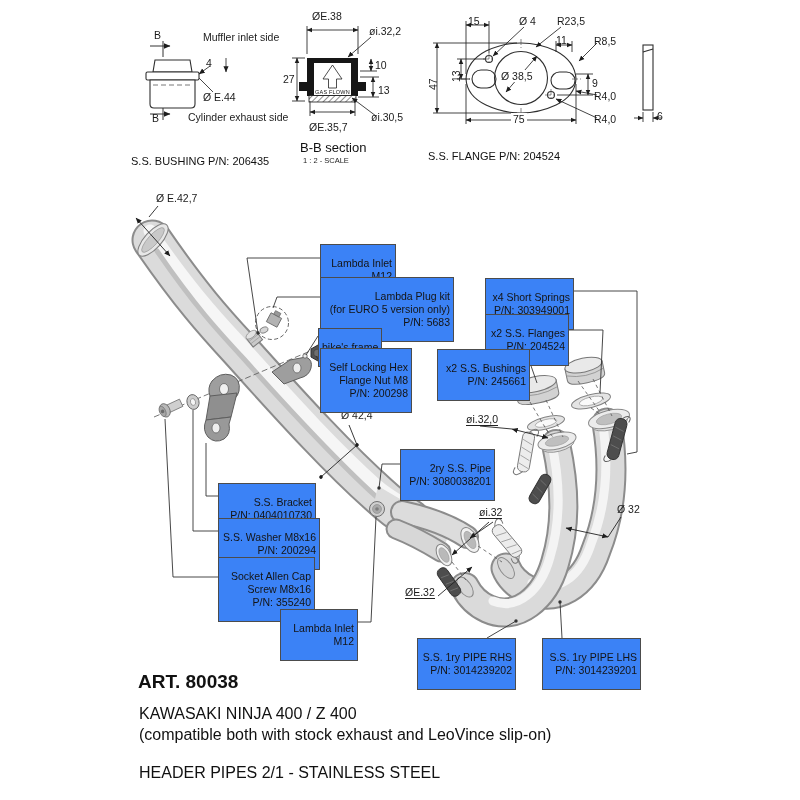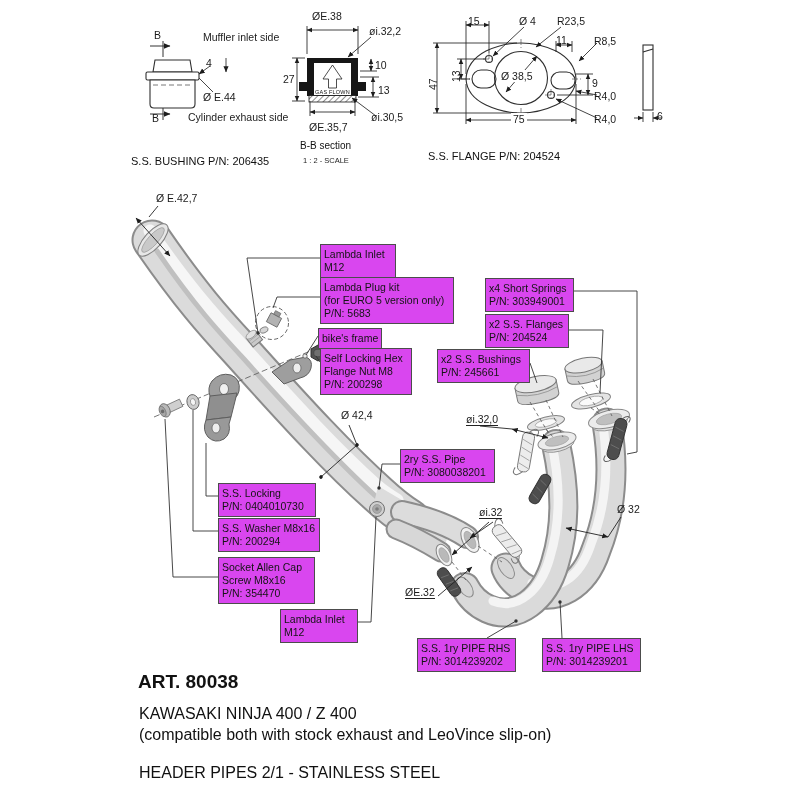--- a/index.html
+++ b/index.html
@@ -1,28 +1,28 @@
 <!DOCTYPE html>
 <html><head>
 <meta charset="utf-8">
 <style>
   html,body{margin:0;padding:0;background:#fff;}
   #page{position:relative;width:800px;height:800px;background:#fff;overflow:hidden;
         font-family:"Liberation Sans",sans-serif;}
   svg{position:absolute;left:0;top:0;}
   .t{position:absolute;font:10.5px "Liberation Sans",sans-serif;color:#1b1b1b;white-space:nowrap;}
   .cap{font-size:11px;color:#111;}
-  .cap2{font-size:10px;color:#111;}
+  .cap2{font-size:13px;color:#111;}
   .tiny{font-size:7.5px;color:#222;}
   .micro{font-size:5.5px;color:#111;letter-spacing:.2px;}
   .u{border-bottom:1px solid #222;padding-bottom:0px;}
   .rot{transform:rotate(-90deg);transform-origin:0 0;}
   .wbg{background:#fff;padding:0 2px;text-align:right;}
-  .callout{position:absolute;border:1px solid #4c4c4c;background:#d946ef;padding:3px 3px;
-           font:10.5px/13px "Liberation Sans",sans-serif;color:#141414;white-space:nowrap;}
+  .callout{position:absolute;border:1px solid #4c4c4c;background:#3b82f6;padding:12px 3px;
+           font:10.5px/13px "Liberation Sans",sans-serif;color:#141414;white-space:nowrap;text-align:right;}
   .footer{position:absolute;font:16px "Liberation Sans",sans-serif;color:#111;white-space:nowrap;}
   .art{font-weight:bold;font-size:19px;}
 </style>
 </head>
 <body>
 
 <div id="page">
 
 <svg width="800" height="800" viewBox="0 0 800 800">
   <defs>
@@ -410,31 +410,31 @@
 </div>
 <div class="callout" style="left:437px;top:349px;width:85px">
   <div>x2 S.S. Bushings</div>
   <div>P/N: 245661</div>
 </div>
 <div class="callout" style="left:400px;top:449px;width:87px">
   <div>2ry S.S. Pipe</div>
   <div>P/N: 3080038201</div>
 </div>
 <div class="callout" style="left:218px;top:483px;width:90px">
-  <div>S.S. Locking</div>
+  <div>S.S. Bracket</div>
   <div>P/N: 0404010730</div>
 </div>
 <div class="callout" style="left:218px;top:518px;width:94px">
   <div>S.S. Washer M8x16</div>
   <div>P/N: 200294</div>
 </div>
 <div class="callout" style="left:218px;top:557px;width:89px">
   <div>Socket Allen Cap</div>
   <div>Screw M8x16</div>
-  <div>P/N: 354470</div>
+  <div>P/N: 355240</div>
 </div>
 <div class="callout" style="left:280px;top:609px;width:70px">
   <div>Lambda Inlet</div>
   <div>M12</div>
 </div>
 <div class="callout" style="left:417px;top:638px;width:91px">
   <div>S.S. 1ry PIPE RHS</div>
   <div>P/N: 3014239202</div>
 </div>
 <div class="callout" style="left:542px;top:638px;width:91px">

